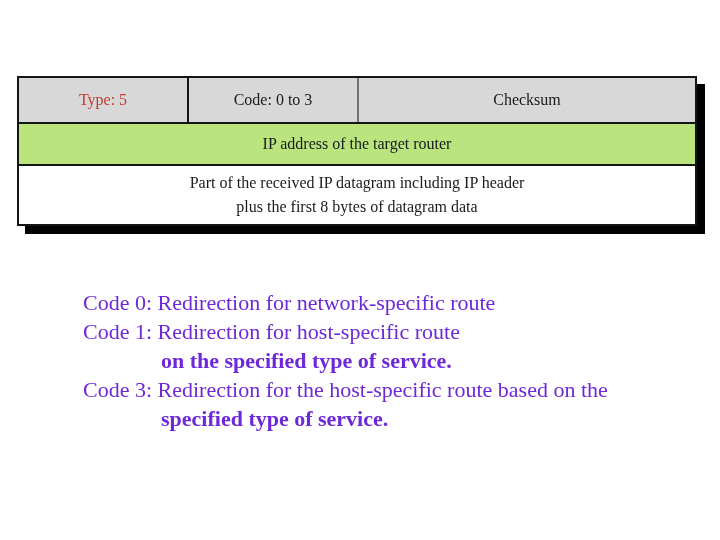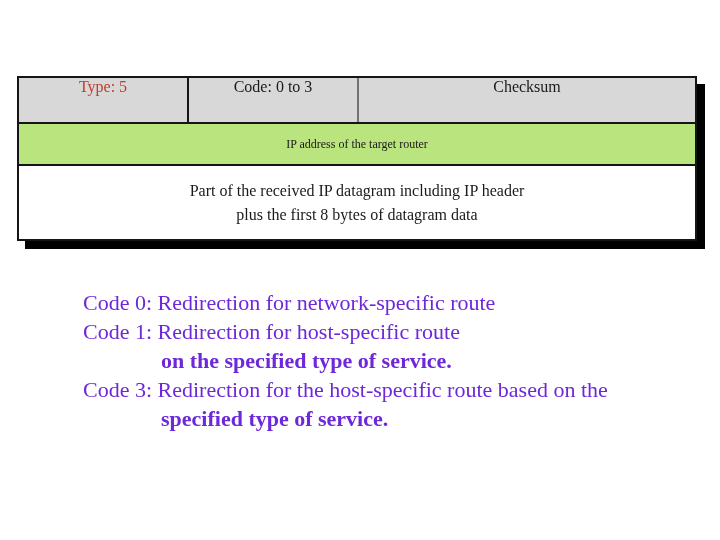--- a/index.html
+++ b/index.html
@@ -30,20 +30,21 @@
     align-items: center;
     justify-content: center;
   }
   .header-row {
     height: 44px;
     background: #d8d8d8;
   }
   .header-row .cell {
     height: 100%;
     display: flex;
+    align-items: center;
     justify-content: center;
     font-size: 16px;
     color: #1a1a1a;
   }
   .cell-type {
     flex: 0 0 168px;
     border-right: 2px solid #151515;
     color: #c13b2e !important;
   }
   .cell-code {
@@ -51,25 +52,25 @@
     border-right: 2px solid #737373;
   }
   .cell-checksum {
     flex: 1 1 auto;
   }
   .ip-row {
     height: 40px;
     background: #b9e47e;
     border-top: 2px solid #151515;
     border-bottom: 2px solid #151515;
-    font-size: 12px;
+    font-size: 16px;
     color: #1a1a1a;
   }
   .data-row {
-    height: 73px;
+    height: 58px;
     background: #ffffff;
     flex-direction: column;
     font-size: 16px;
     line-height: 24px;
     color: #1a1a1a;
   }
 
   
   .codes {
     position: absolute;

